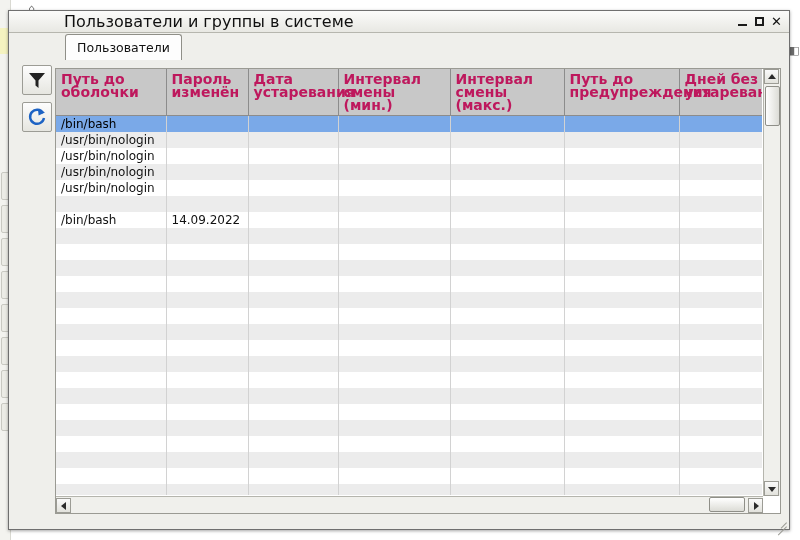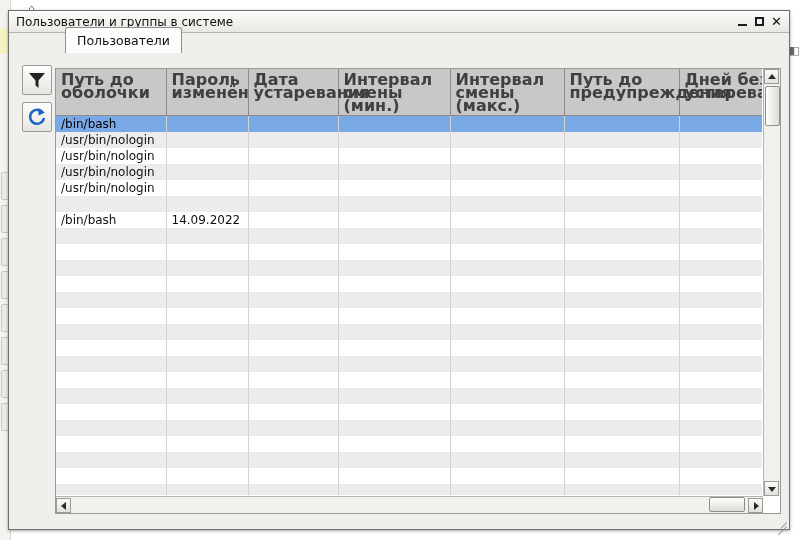--- a/index.html
+++ b/index.html
@@ -68,24 +68,25 @@
     height: 22px;
     background: linear-gradient(to bottom, #fbfbfa, #e8e8e3);
     border-bottom: 1px solid #b6b6ae;
     display: flex;
     align-items: center;
     padding: 0 4px 0 7px;
     box-sizing: border-box;
   }
   .titlebar-title {
     flex: 1;
-    font-size: 12px;
+    font-size: 16px;
     color: #101010;
     white-space: nowrap;
     overflow: hidden;
+    margin-left: 48px;
   }
   .titlebar-buttons {
     display: flex;
     align-items: center;
     gap: 4px;
     padding-right: 2px;
   }
   .tb-btn {
     width: 13px;
     height: 13px;
@@ -115,21 +116,21 @@
     color: #111;
   }
 
   
   .tabs-row {
     position: absolute;
     left: 56px;
     top: 23px;
     height: 19px;
     display: flex;
-    align-items: flex-end;
+    align-items: flex-start;
   }
   .tab {
     height: 24px;
     line-height: 23px;
     padding: 0 11px;
     font-size: 12.5px;
     border: 1px solid #9a9a93;
     border-bottom: none;
     border-radius: 3px 3px 0 0;
     background: #dcdcd6;
@@ -194,22 +195,22 @@
     font-size: 12px;
   }
   table.grid th {
     background: #c8c8c8;
     border-right: 1px solid #8c8c8c;
     border-bottom: 1px solid #8c8c8c;
     text-align: left;
     vertical-align: top;
     padding: 4px 5px 3px 5px;
     font-weight: bold;
-    font-size: 16px;
-    color: #404040;
+    font-size: 14px;
+    color: #be185d;
     height: 38px;
     box-sizing: border-box;
     line-height: 13px;
     white-space: pre-line;
   }
   table.grid td {
     border-right: 1px solid #d2d2d2;
     padding: 1px 5px;
     height: 16px;
     font-size: 12px;

